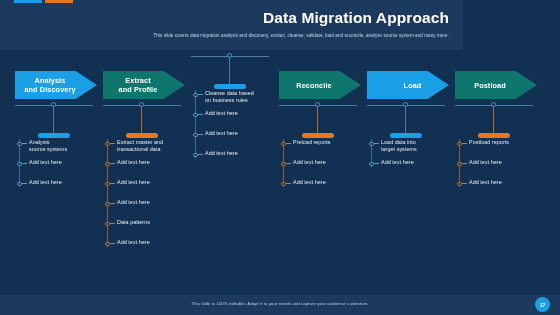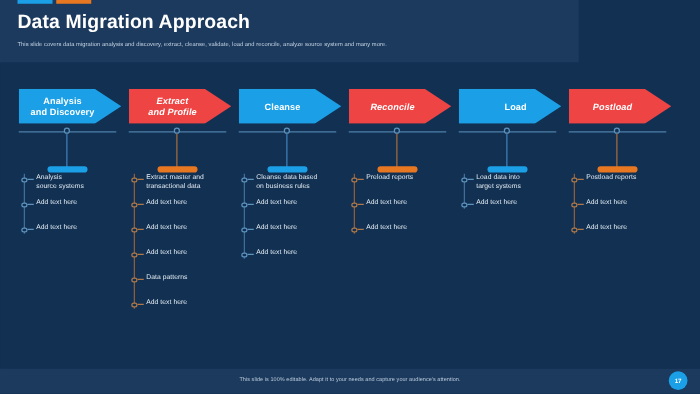--- a/index.html
+++ b/index.html
@@ -30,20 +30,21 @@
 
   
   #header {
     position: absolute;
     top: 0; left: 0;
     width: 463px;
     height: 50px;
     background: #1C3A5E;
     box-sizing: border-box;
     padding: 9px 14px 0 14px;
+    text-align: right;
   }
   #page-title {
     color: #FFFFFF;
     font-size: 15.5px;
     font-weight: bold;
     letter-spacing: 0.1px;
     line-height: 17px;
     margin: 0;
   }
   #page-subtitle {
@@ -85,21 +86,21 @@
     height: 28px;
     width: 82px;
     margin-top: 21px;
     display: flex;
     align-items: center;
     justify-content: center;
     clip-path: polygon(0 0, 74% 0, 100% 50%, 74% 100%, 0 100%);
     text-align: center;
   }
   .arrow.blue { background: #1BA0E8; }
-  .arrow.orange { background: #ef4444; font-style: italic; }
+  .arrow.orange { background: #0f766e; }
   .arrow-label {
     color: #FFFFFF;
     font-size: 7.3px;
     font-weight: bold;
     line-height: 9px;
     padding-right: 14px;
     padding-left: 2px;
     white-space: pre-line;
     letter-spacing: 0.1px;
   }
@@ -306,23 +307,20 @@
             <span class="item-text" style="white-space: pre-line;">Data patterns</span>
           </div>
           <div class="item">
             <div class="item-dot orange"></div>
             <div class="item-tick orange"></div>
             <span class="item-text" style="white-space: pre-line;">Add text here</span>
           </div>
         </div>
       </div>
       <div class="column">
-        <div class="arrow blue">
-          <span class="arrow-label" style="white-space: pre-line;">Cleanse</span>
-        </div>
         <div class="connector">
           <div class="conn-hline"></div>
           <div class="conn-dot"></div>
           <div class="conn-vline blue"></div>
           <div class="cap-bar blue"></div>
         </div>
         <div class="items">
           <div class="spine" style="height: 68px;"></div>
           <div class="item">
             <div class="item-dot"></div>

